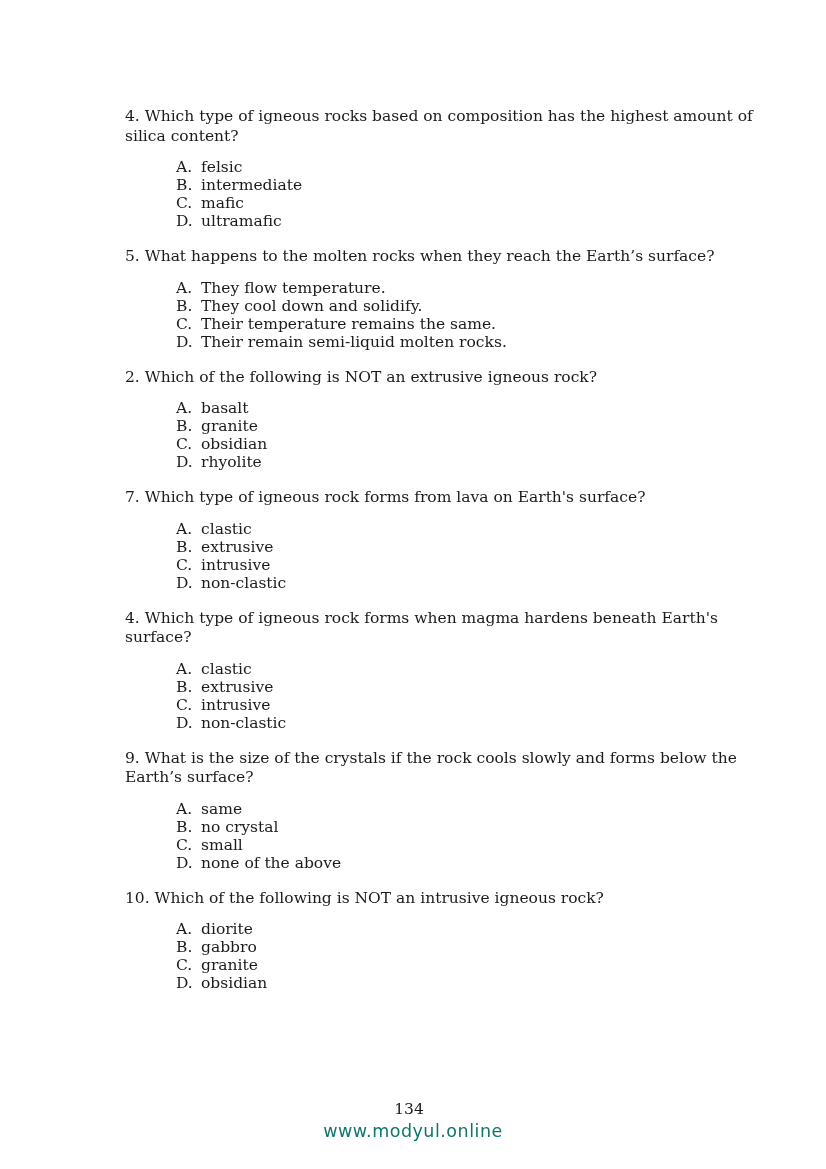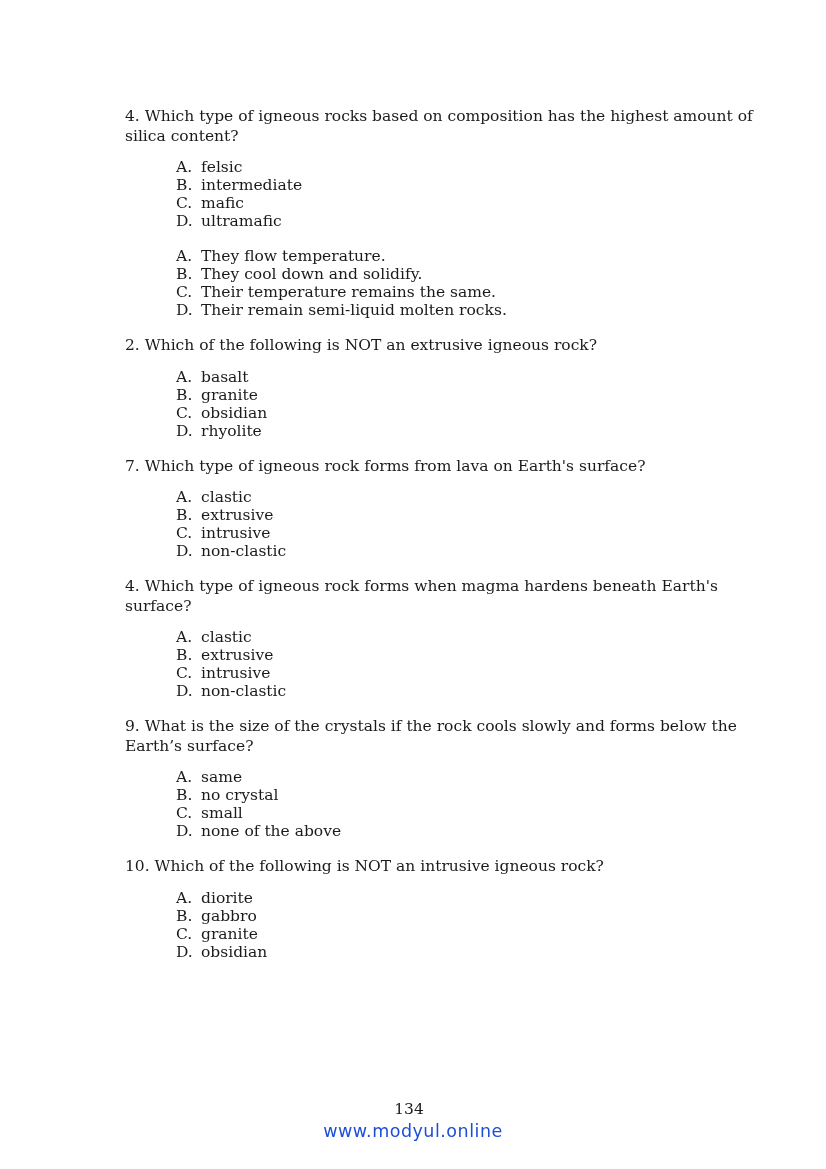--- a/index.html
+++ b/index.html
@@ -60,21 +60,21 @@
   .watermark {
     position: absolute;
     top: 1120px;
     left: 0;
     right: 0;
     text-align: center;
     font-family: "DejaVu Sans", "Liberation Sans", sans-serif;
     font-size: 17.5px;
     line-height: 22px;
     letter-spacing: 0.5px;
-    color: #1d4ed8;
+    color: #0f766e;
   }
 </style>
 </head>
 <body>
 
 <div class="page">
   <main class="content">
   <section class="question">
     <p class="q-text">4. Which type of igneous rocks based on composition has the highest amount of
 silica content?</p>
@@ -95,20 +95,21 @@
   </li>
 
   <li class="option">
     <span class="opt-letter">D.</span>
     <span class="opt-text">ultramafic</span>
   </li>
 </ul>
   </section>
 
   <section class="question">
+    <p class="q-text">5. What happens to the molten rocks when they reach the Earth’s surface?</p>
     <ul class="options">
   <li class="option">
     <span class="opt-letter">A.</span>
     <span class="opt-text">They flow temperature.</span>
   </li>
 
   <li class="option">
     <span class="opt-letter">B.</span>
     <span class="opt-text">They cool down and solidify.</span>
   </li>

